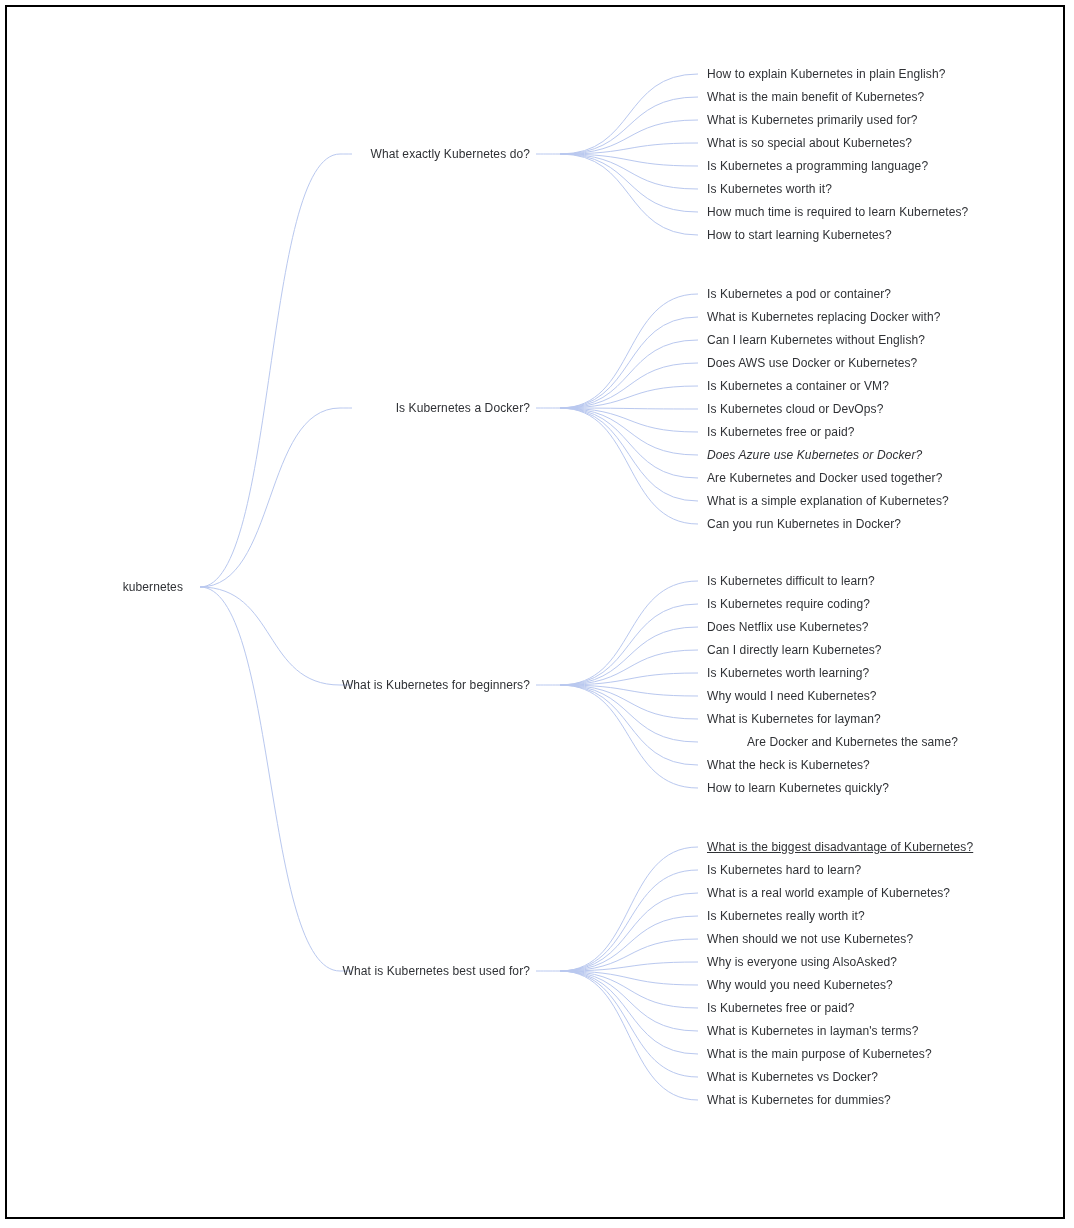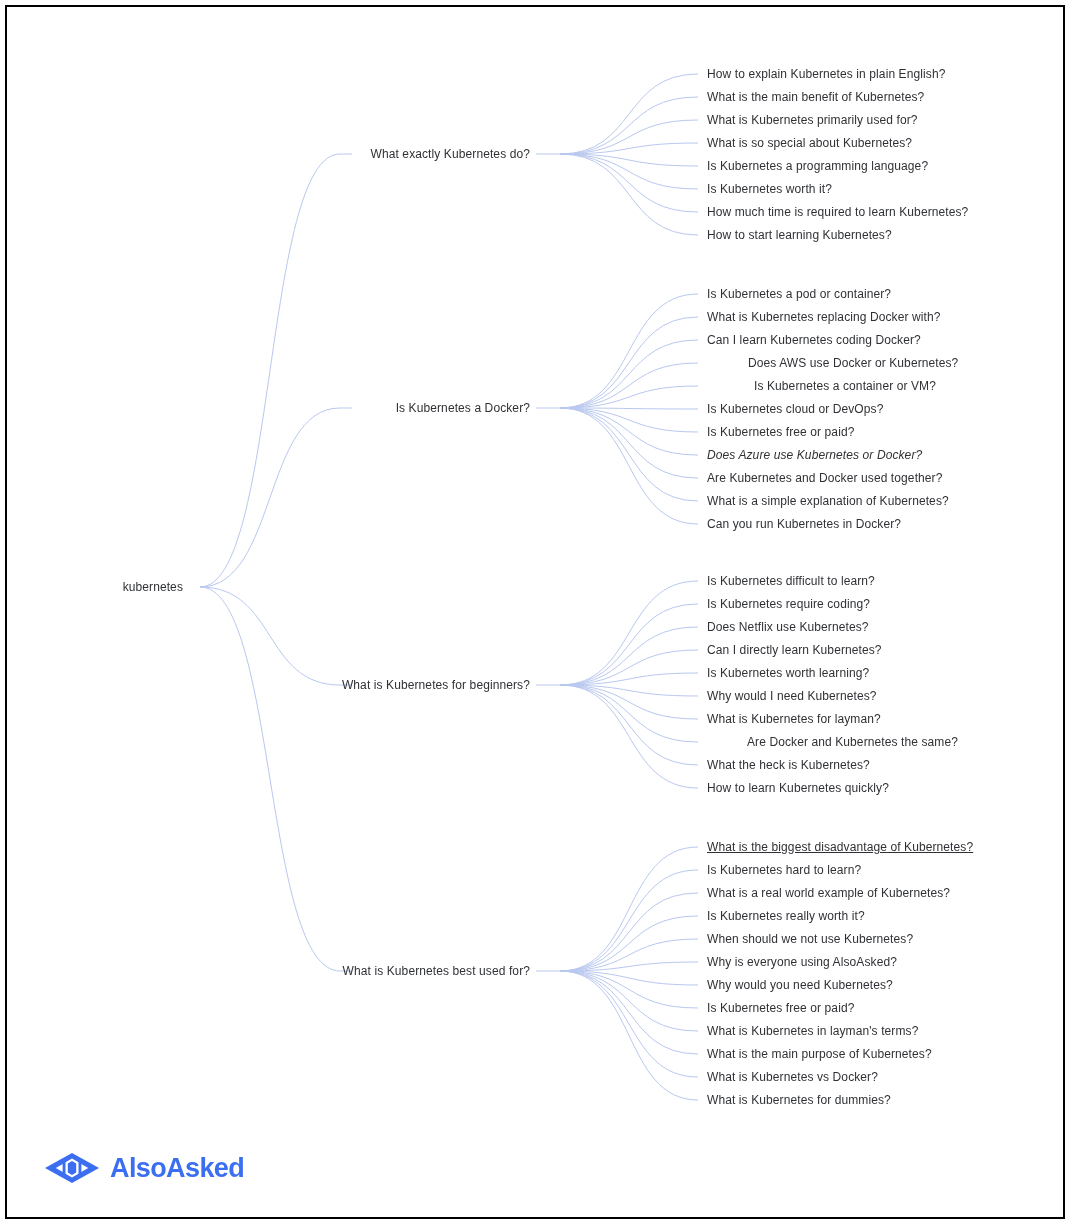--- a/index.html
+++ b/index.html
@@ -144,23 +144,23 @@
       <div class="node-label node-leaf" style="top: 97px; left: 707px;">What is the main benefit of Kubernetes?</div>
       <div class="node-label node-leaf" style="top: 120px; left: 707px;">What is Kubernetes primarily used for?</div>
       <div class="node-label node-leaf" style="top: 143px; left: 707px;">What is so special about Kubernetes?</div>
       <div class="node-label node-leaf" style="top: 166px; left: 707px;">Is Kubernetes a programming language?</div>
       <div class="node-label node-leaf" style="top: 189px; left: 707px;">Is Kubernetes worth it?</div>
       <div class="node-label node-leaf" style="top: 212px; left: 707px;">How much time is required to learn Kubernetes?</div>
       <div class="node-label node-leaf" style="top: 235px; left: 707px;">How to start learning Kubernetes?</div>
       <div class="node-label node-branch" style="top: 408px; right: 544px;">Is Kubernetes a Docker?</div>
       <div class="node-label node-leaf" style="top: 294px; left: 707px;">Is Kubernetes a pod or container?</div>
       <div class="node-label node-leaf" style="top: 317px; left: 707px;">What is Kubernetes replacing Docker with?</div>
-      <div class="node-label node-leaf" style="top: 340px; left: 707px;">Can I learn Kubernetes coding Docker?</div>
-      <div class="node-label node-leaf" style="top: 363px; left: 748px;">Does AWS use Docker or Kubernetes?</div>
-      <div class="node-label node-leaf" style="top: 386px; left: 707px; margin-left: 47px;">Is Kubernetes a container or VM?</div>
+      <div class="node-label node-leaf" style="top: 340px; left: 707px;">Can I learn Kubernetes without English?</div>
+      <div class="node-label node-leaf" style="top: 363px; left: 707px;">Does AWS use Docker or Kubernetes?</div>
+      <div class="node-label node-leaf" style="top: 386px; left: 707px;">Is Kubernetes a container or VM?</div>
       <div class="node-label node-leaf" style="top: 409px; left: 707px;">Is Kubernetes cloud or DevOps?</div>
       <div class="node-label node-leaf" style="top: 432px; left: 707px;">Is Kubernetes free or paid?</div>
       <div class="node-label node-leaf" style="top: 455px; left: 707px; font-style: italic;">Does Azure use Kubernetes or Docker?</div>
       <div class="node-label node-leaf" style="top: 478px; left: 707px;">Are Kubernetes and Docker used together?</div>
       <div class="node-label node-leaf" style="top: 501px; left: 707px;">What is a simple explanation of Kubernetes?</div>
       <div class="node-label node-leaf" style="top: 524px; left: 707px;">Can you run Kubernetes in Docker?</div>
       <div class="node-label node-branch" style="top: 685px; right: 544px;">What is Kubernetes for beginners?</div>
       <div class="node-label node-leaf" style="top: 581px; left: 707px;">Is Kubernetes difficult to learn?</div>
       <div class="node-label node-leaf" style="top: 604px; left: 707px;">Is Kubernetes require coding?</div>
       <div class="node-label node-leaf" style="top: 627px; left: 707px;">Does Netflix use Kubernetes?</div>
@@ -181,24 +181,14 @@
       <div class="node-label node-leaf" style="top: 985px; left: 707px;">Why would you need Kubernetes?</div>
       <div class="node-label node-leaf" style="top: 1008px; left: 707px;">Is Kubernetes free or paid?</div>
       <div class="node-label node-leaf" style="top: 1031px; left: 707px;">What is Kubernetes in layman's terms?</div>
       <div class="node-label node-leaf" style="top: 1054px; left: 707px;">What is the main purpose of Kubernetes?</div>
       <div class="node-label node-leaf" style="top: 1077px; left: 707px;">What is Kubernetes vs Docker?</div>
       <div class="node-label node-leaf" style="top: 1100px; left: 707px;">What is Kubernetes for dummies?</div>
     </div>
 
   <div id="frame-border"></div>
 
-  <div id="logo">
-    <svg id="logo-mark" width="56" height="32" viewBox="0 0 56 32" xmlns="http://www.w3.org/2000/svg">
-      <path d="M28 1 L55 16 L28 31 L1 16 Z" fill="#3b6ef0"></path>
-      <path d="M21.5 10.2 L28 6.5 L34.5 10.2 L34.5 21.8 L28 25.5 L21.5 21.8 Z" fill="#ffffff"></path>
-      <path d="M23.8 11.5 L28 9.1 L32.2 11.5 L32.2 20.5 L28 22.9 L23.8 20.5 Z" fill="#3b6ef0"></path>
-      <path d="M18.6 12.1 L18.6 19.9 L11.8 16 Z" fill="#ffffff"></path>
-      <path d="M37.4 12.1 L37.4 19.9 L44.2 16 Z" fill="#ffffff"></path>
-    </svg>
-    <span id="logo-wordmark">AlsoAsked</span>
-  </div>
 
 </div>
 
 </body></html>

